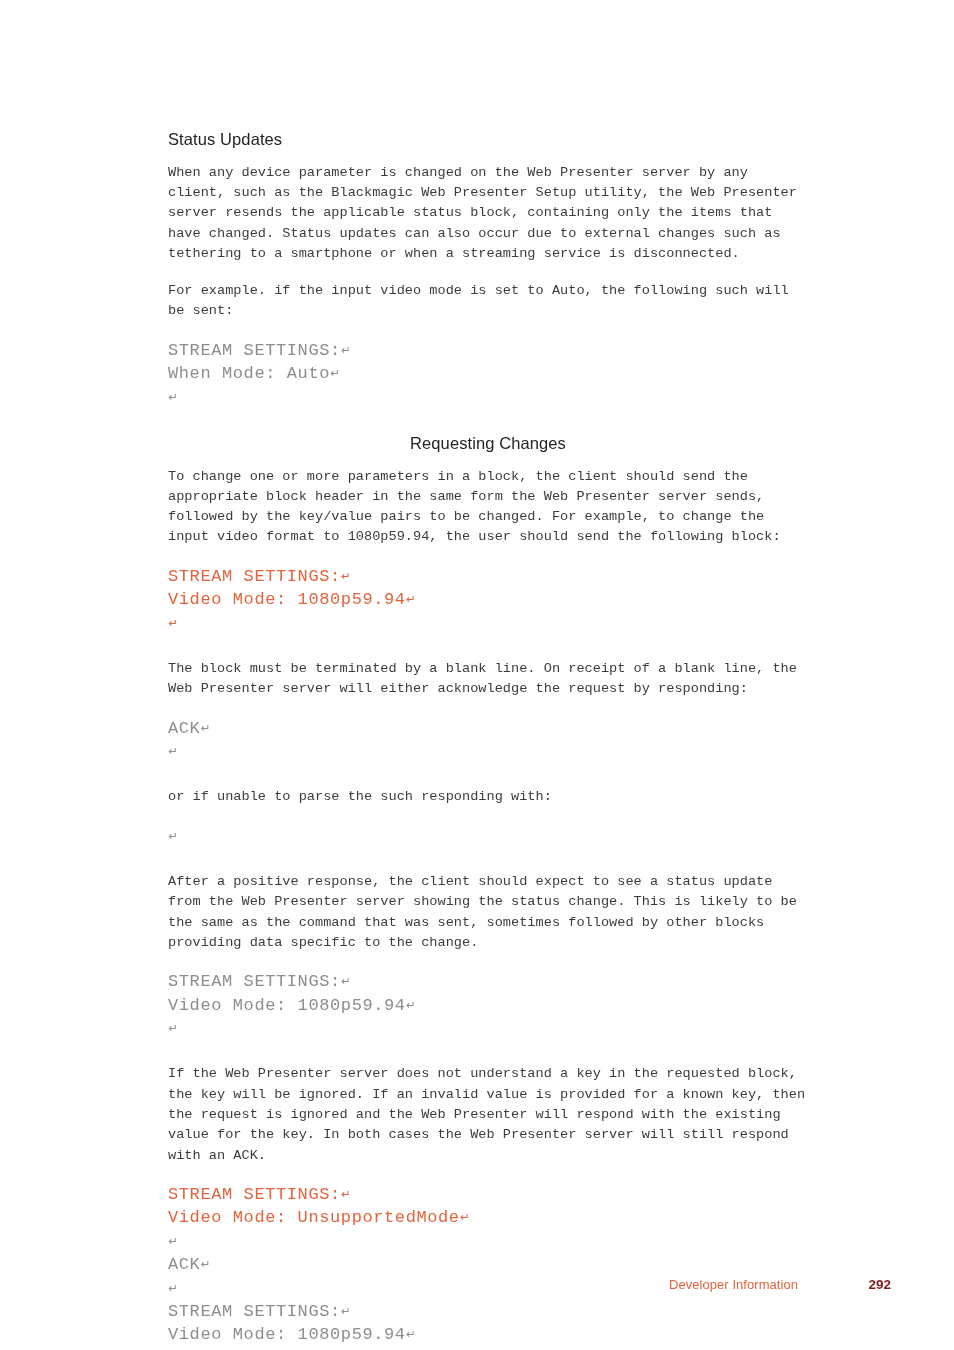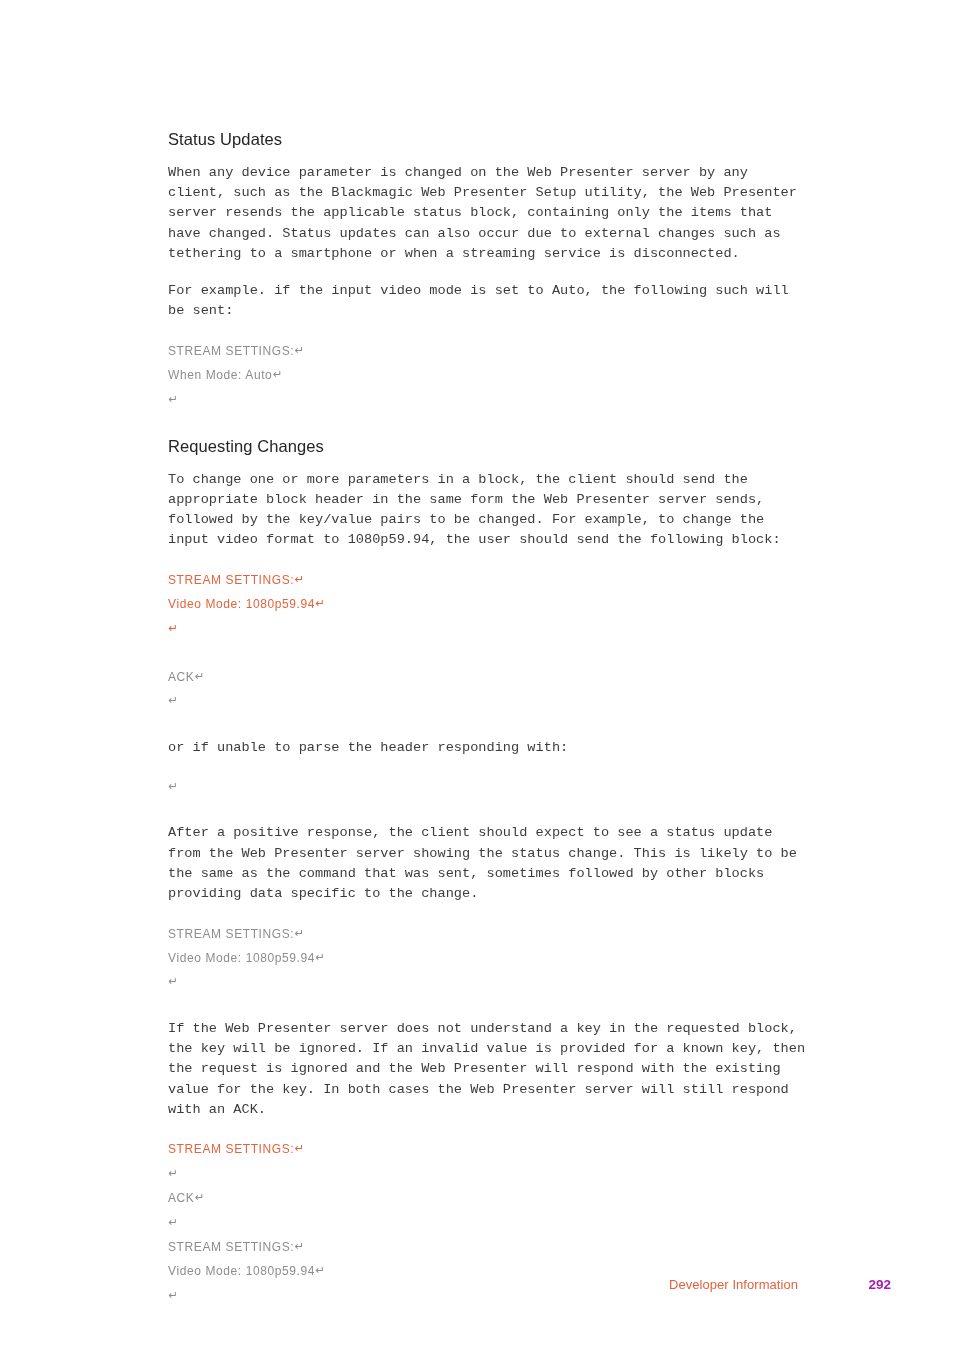--- a/index.html
+++ b/index.html
@@ -33,20 +33,21 @@
     font-family: "Liberation Sans", sans-serif;
     font-size: 16.5px;
     font-weight: 400;
     color: #242424;
     margin: 0 0 13px 0;
     letter-spacing: 0.1px;
     line-height: 1.25;
   }
   .spacer-heading {
     margin-top: 34px;
+    text-align: center;
   }
   p.body-text {
     font-family: Liberation Mono, monospace;
     font-size: 13.6px;
     font-weight: 400;
     color: #3c3c3c;
     line-height: 20.3px;
     margin: 0 0 17px 0;
     letter-spacing: 0.01px;
   }
@@ -55,22 +56,22 @@
   }
   .code-line {
     font-family: "Liberation Serif", "DejaVu Serif", serif;
     font-size: 13.4px;
     line-height: 23.4px;
     letter-spacing: 0.9px;
     white-space: pre;
     color: #8d8d8d;
   }
   .code-line .mono {
-    font-family: Liberation Sans, sans-serif;
-    font-size: 12px;
+    font-family: Liberation Mono, monospace;
+    font-size: 17px;
     letter-spacing: 0.6px;
   }
   .code-block.orange .code-line {
     color: #e4633c;
   }
   .cr {
     font-family: "DejaVu Sans", sans-serif;
     font-size: 11.5px;
     letter-spacing: 0;
     vertical-align: 1px;
@@ -87,21 +88,21 @@
   .footer-label {
     font-family: "Liberation Sans", sans-serif;
     font-size: 13px;
     color: #e4633c;
     letter-spacing: 0.05px;
   }
   .footer-page {
     font-family: "Liberation Sans", sans-serif;
     font-size: 13.5px;
     font-weight: 700;
-    color: #a21caf;
+    color: #7f1d1d;
     margin-left: 63px;
     min-width: 30px;
     text-align: right;
   }
 </style>
 </head>
 <body>
 
 <div class="page">
 
@@ -122,44 +123,46 @@
     <h2 class="section-heading spacer-heading">Requesting Changes</h2>
 
     <p class="body-text">To change one or more parameters in a block, the client should send the appropriate block header in the same form the Web Presenter server sends, followed by the key/value pairs to be changed. For example, to change the input video format to 1080p59.94, the user should send the following block:</p>
 
     <div class="code-block orange">
       <div class="code-line"><span class="mono">STREAM SETTINGS:</span><span class="cr">↵</span></div>
       <div class="code-line"><span class="mono">Video Mode: 1080p59.94</span><span class="cr">↵</span></div>
       <div class="code-line"><span class="mono"></span><span class="cr">↵</span></div>
     </div>
 
+    <p class="body-text">The block must be terminated by a blank line. On receipt of a blank line, the Web Presenter server will either acknowledge the request by responding:</p>
 
     <div class="code-block">
       <div class="code-line"><span class="mono">ACK</span><span class="cr">↵</span></div>
       <div class="code-line"><span class="mono"></span><span class="cr">↵</span></div>
     </div>
 
-    <p class="body-text">or if unable to parse the header responding with:</p>
+    <p class="body-text">or if unable to parse the such responding with:</p>
 
     <div class="code-block">
       <div class="code-line"><span class="mono"></span><span class="cr">↵</span></div>
     </div>
 
     <p class="body-text">After a positive response, the client should expect to see a status update from the Web Presenter server showing the status change. This is likely to be the same as the command that was sent, sometimes followed by other blocks providing data specific to the change.</p>
 
     <div class="code-block">
       <div class="code-line"><span class="mono">STREAM SETTINGS:</span><span class="cr">↵</span></div>
       <div class="code-line"><span class="mono">Video Mode: 1080p59.94</span><span class="cr">↵</span></div>
       <div class="code-line"><span class="mono"></span><span class="cr">↵</span></div>
     </div>
 
     <p class="body-text">If the Web Presenter server does not understand a key in the requested block, the key will be ignored. If an invalid value is provided for a known key, then the request is ignored and the Web Presenter will respond with the existing value for the key. In both cases the Web Presenter server will still respond with an ACK.</p>
 
     <div class="code-block orange" style="margin-bottom:0;">
       <div class="code-line"><span class="mono">STREAM SETTINGS:</span><span class="cr">↵</span></div>
+      <div class="code-line"><span class="mono">Video Mode: UnsupportedMode</span><span class="cr">↵</span></div>
     </div>
 
     <div class="code-block">
       <div class="code-line"><span class="mono"></span><span class="cr">↵</span></div>
       <div class="code-line"><span class="mono">ACK</span><span class="cr">↵</span></div>
       <div class="code-line"><span class="mono"></span><span class="cr">↵</span></div>
       <div class="code-line"><span class="mono">STREAM SETTINGS:</span><span class="cr">↵</span></div>
       <div class="code-line"><span class="mono">Video Mode: 1080p59.94</span><span class="cr">↵</span></div>
       <div class="code-line"><span class="mono"></span><span class="cr">↵</span></div>
     </div>

